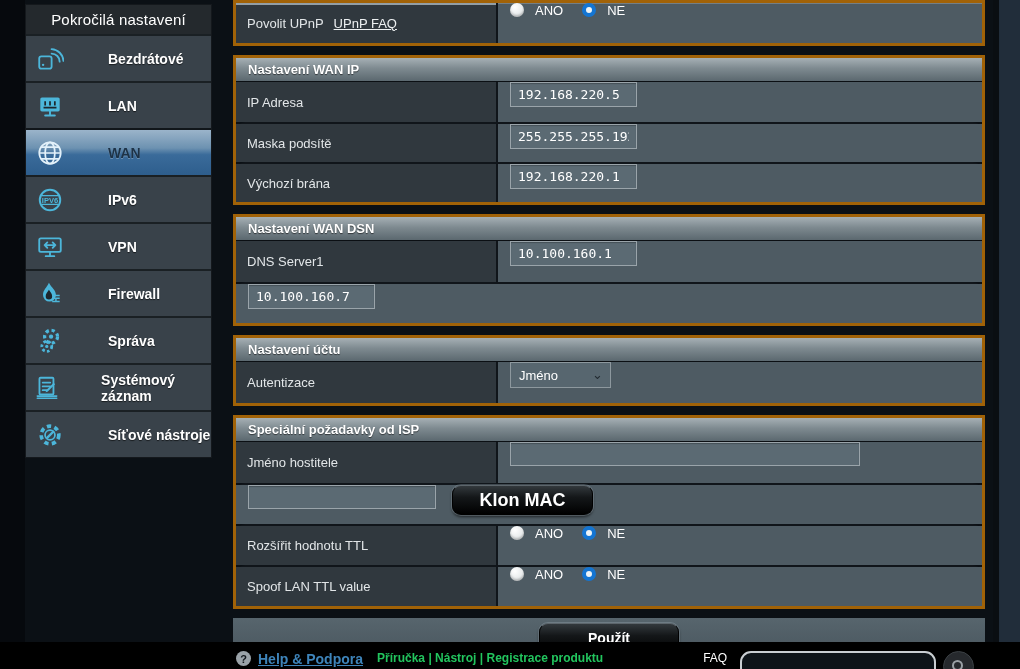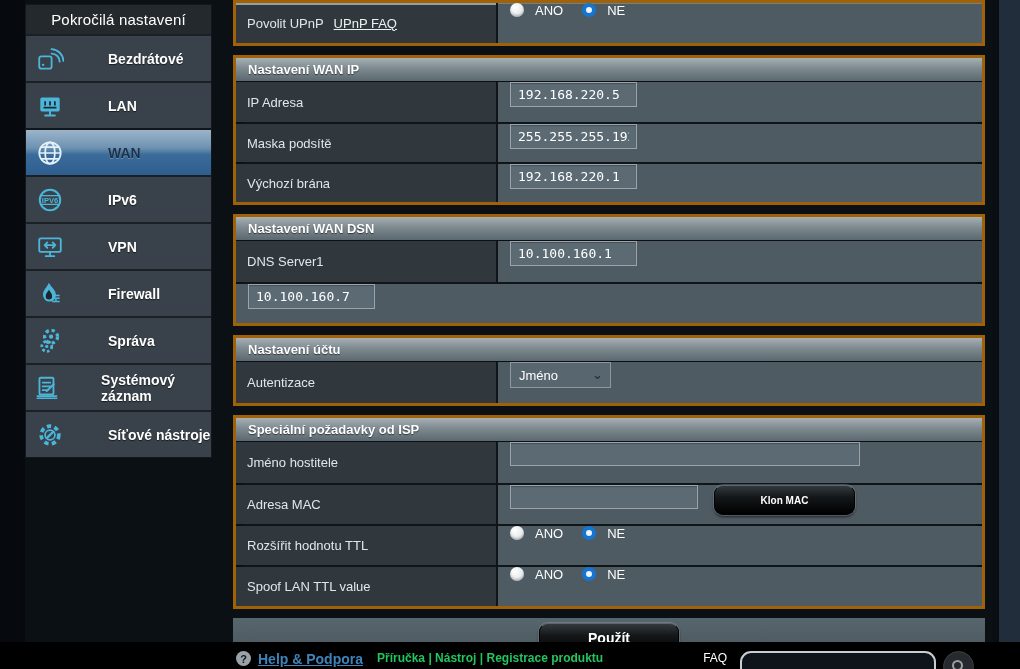--- a/index.html
+++ b/index.html
@@ -63,21 +63,21 @@
                 border:1px solid #8d989e; color:#fff; font-size:13px;
                 display:flex; align-items:center; padding-left:8px; cursor:pointer; }
   .select-box .chev { position:absolute; right:7px; top:4px; color:#222b31; font-size:13px; }
 
   
   .btn-dark { background:linear-gradient(180deg,#33393d 0%,#141719 40%,#000 100%);
               border:1px solid #000; border-top:1px solid #5d666c; border-radius:9px;
               color:#fff; font-weight:bold; font-family:"Liberation Sans", sans-serif;
               box-shadow:0 0 0 1px rgba(160,175,185,.35), 0 2px 3px rgba(0,0,0,.6);
               cursor:pointer; }
-  .btn-clone { width:141px; height:30px; font-size:10px; margin-left:10px; }
+  .btn-clone { width:141px; height:30px; font-size:18px; margin-left:10px; }
 
   .apply-strip { height:40px; background:linear-gradient(180deg,#57656d 0%,#49565e 100%);
                  display:flex; align-items:center; justify-content:center; margin-top:2px; }
   .btn-apply { width:140px; height:31px; font-size:14px; }
 
   
   .footer { position:absolute; left:0; top:642px; width:1020px; height:27px; background:#000;
             display:flex; align-items:flex-start; padding:9px 0 0 236px; overflow:hidden; }
   .help-ico { width:15px; height:15px; border-radius:50%; background:#9aa2a8; color:#10151a;
               font-size:11px; font-weight:bold; display:flex; align-items:center; justify-content:center;
@@ -275,21 +275,20 @@
 
     <div class="section" data-interactable="false">
       <div class="sec-header" data-interactable="false">Speciální požadavky od ISP</div>
       <div class="row tall" data-interactable="false">
         <div class="cell-label" data-interactable="false">Jméno hostitele</div>
         <div class="cell-value" data-interactable="false">
           <input class="txt hostname" type="text" data-interactable="true" value="" style="">
         </div>
       </div>
       <div class="row tall" data-interactable="false">
-        <div class="cell-label" data-interactable="false">Adresa MAC</div>
         <div class="cell-value" data-interactable="false">
           <input class="txt mac" type="text" data-interactable="true" value="" style="">
           <button class="btn-dark btn-clone" data-interactable="true">Klon MAC</button>
         </div>
       </div>
       <div class="row tall" data-interactable="false">
         <div class="cell-label" data-interactable="false">Rozšířit hodnotu TTL</div>
         <div class="cell-value" data-interactable="false">
           <span class="radio" data-interactable="true"></span>
           <span class="radio-lbl" data-interactable="false">ANO</span>

